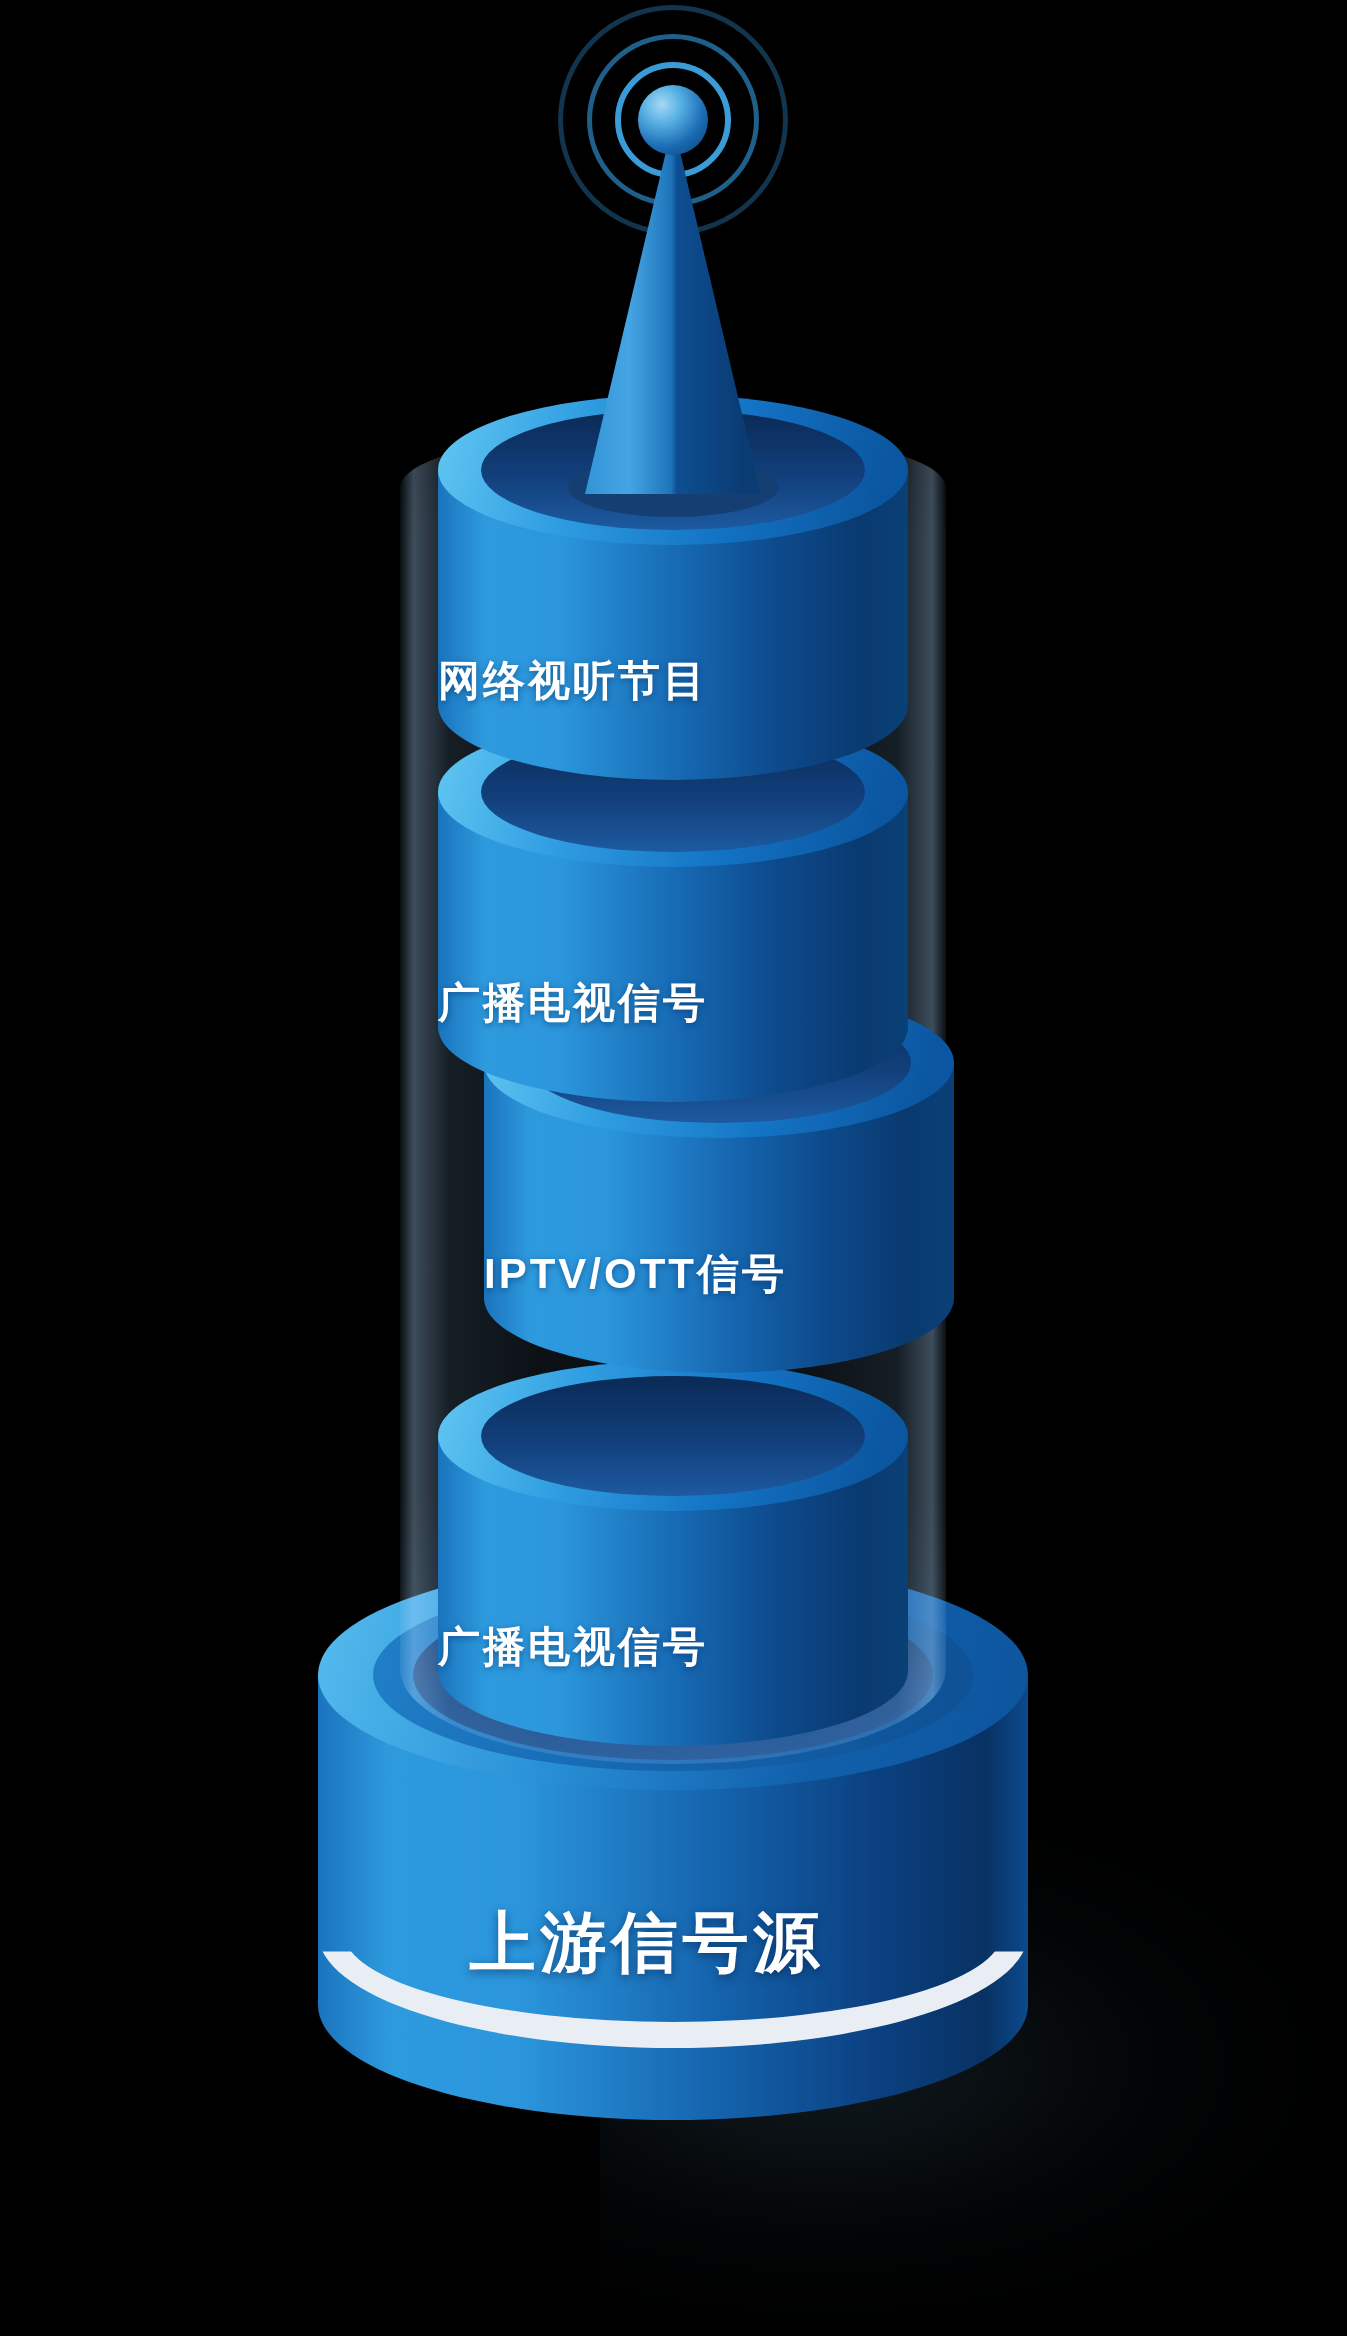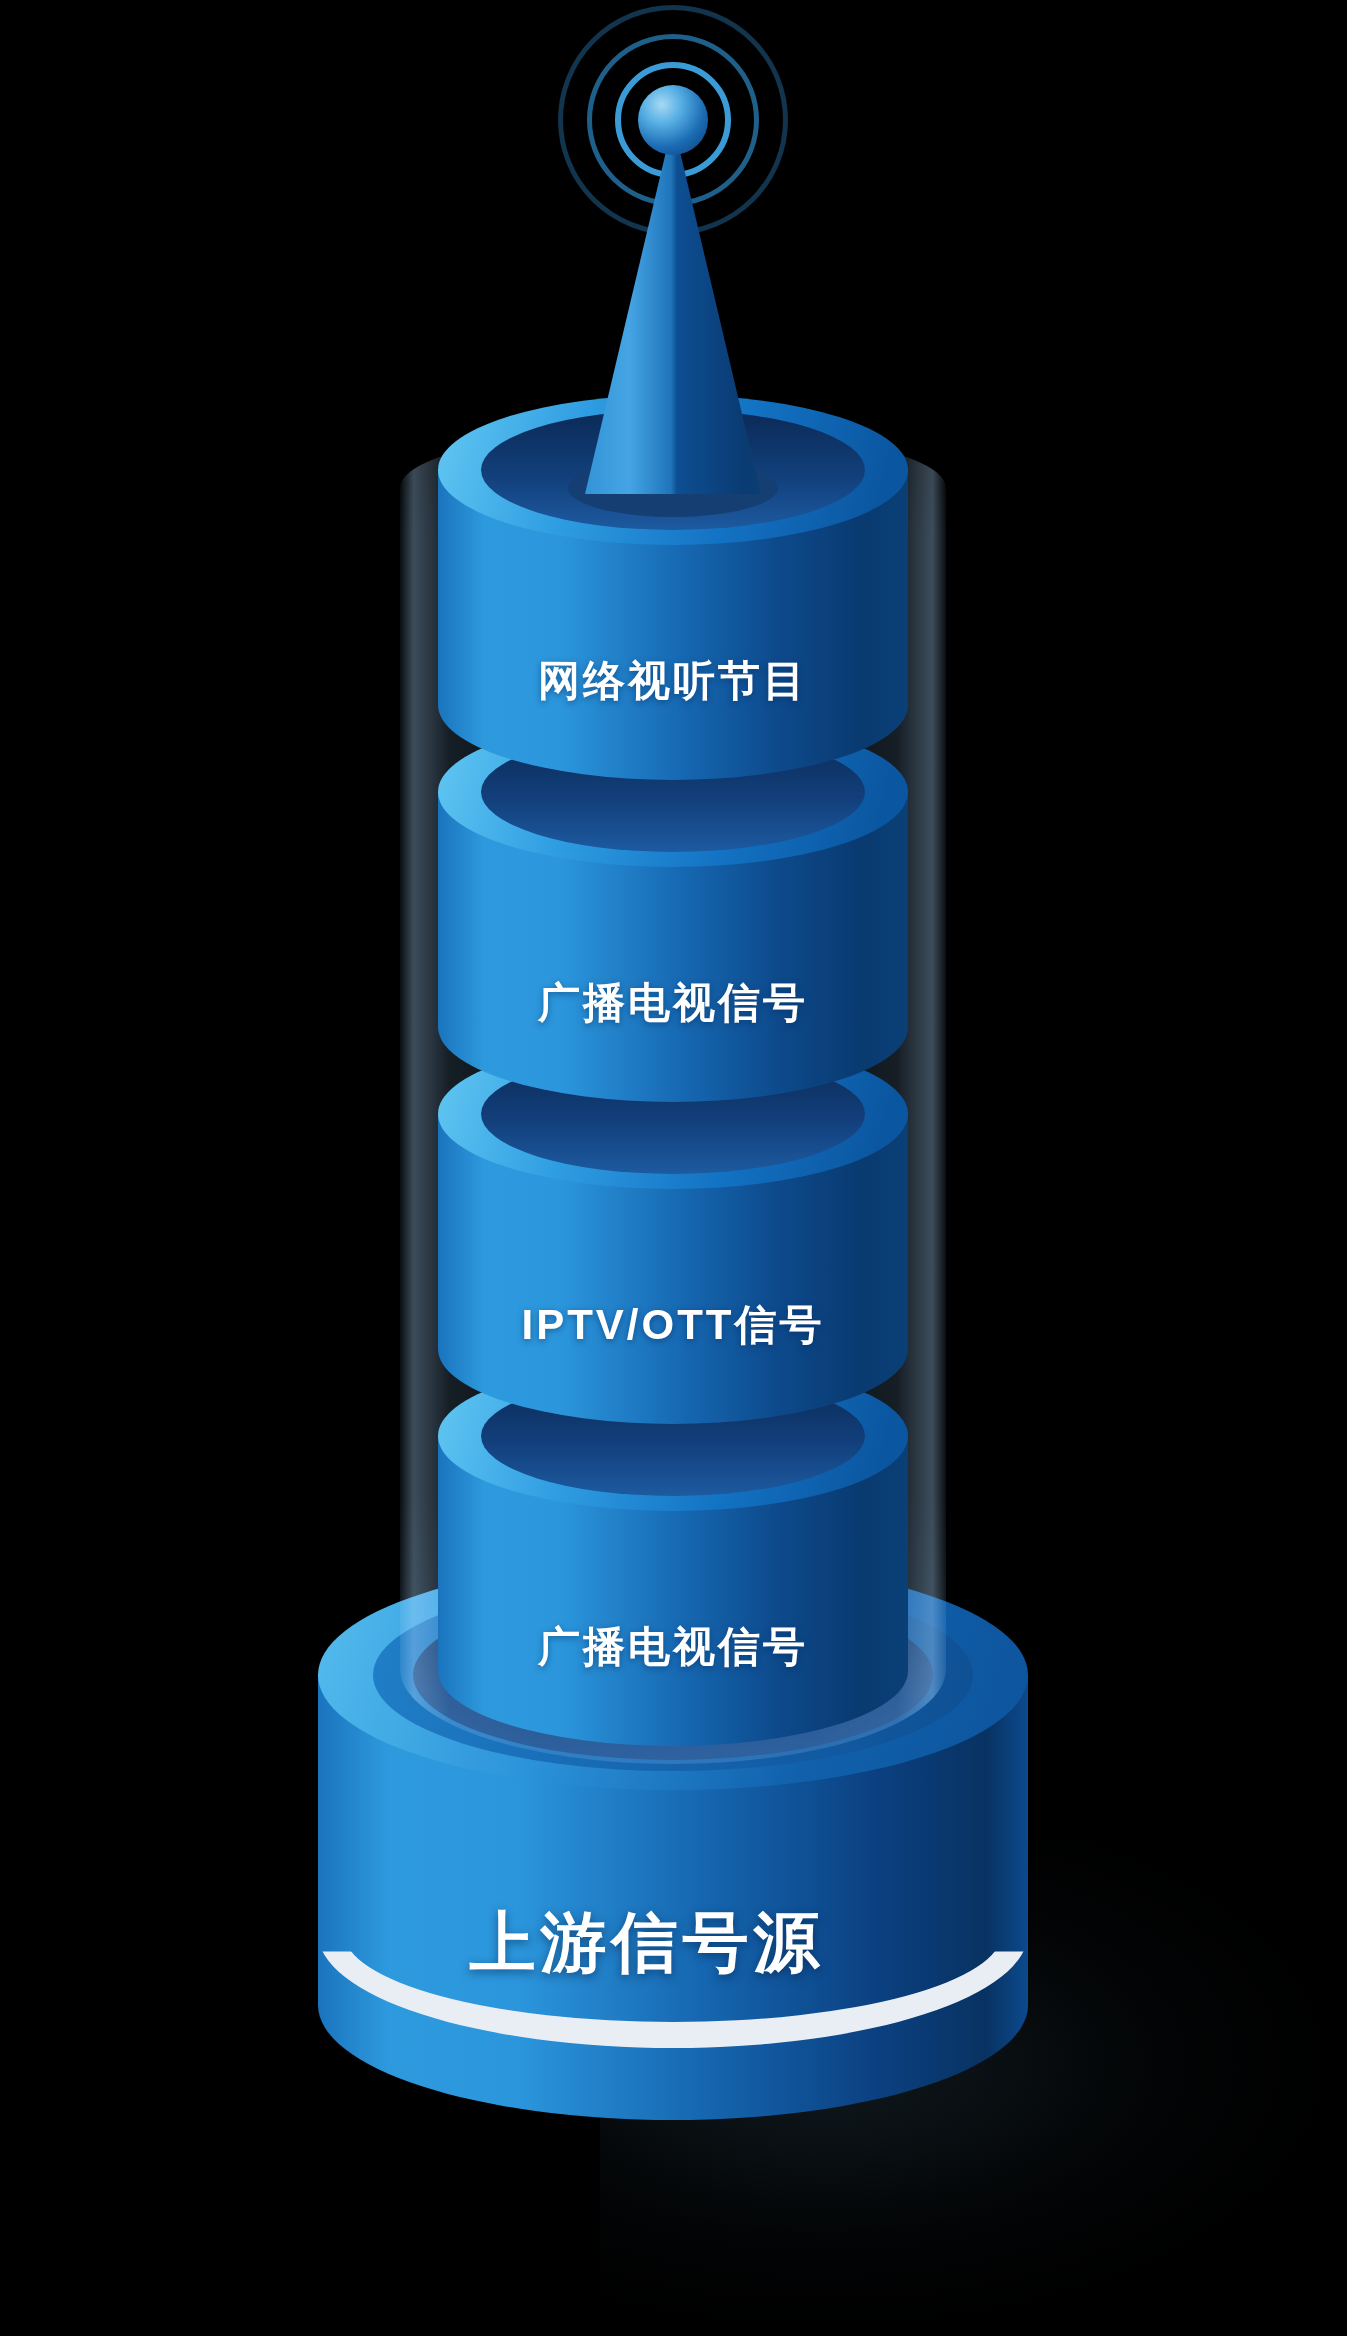--- a/index.html
+++ b/index.html
@@ -70,41 +70,41 @@
         rgba(140,200,255,0.02) 0%, rgba(175,218,255,0.32) 2.5%,
         rgba(150,205,255,0.10) 9%, rgba(140,200,255,0.035) 25%,
         rgba(140,200,255,0.035) 75%, rgba(150,205,255,0.10) 91%,
         rgba(175,218,255,0.32) 97.5%, rgba(140,200,255,0.02) 100%);
   }
 
   
   .segment { left: 438px; width: 470px; height: 480px; }
   .seg-1 { top: 395px; }
   .seg-2 { top: 717px; }
-  .seg-3 { top: 1039px; }
+  .seg-3 { top: 988px; margin-left: 46px; }
   .seg-4 { top: 1361px; }
   .cyl-body {
     left: 0; top: 75px; width: 470px; height: 310px;
     border-radius: 0 0 235px 235px / 0 0 75px 75px;
     background: linear-gradient(to right,
       #1a74bd 0%, #2e9ade 10%, #2b96dc 26%, #1668b2 52%,
       #0d4a8c 72%, #093a70 90%, #0a4076 100%);
   }
   .cyl-top {
     left: 0; top: 0; width: 470px; height: 150px; border-radius: 50%;
     background: linear-gradient(105deg,
       #63c8f2 0%, #2f9de2 30%, #1373c4 62%, #0b56a0 92%);
   }
   .cyl-hole {
     left: 43px; top: 15px; width: 384px; height: 120px; border-radius: 50%;
     background: linear-gradient(to bottom, #0a2a56 0%, #123f7b 55%, #1d5aa0 100%);
   }
   .cyl-label {
     left: 0; top: 258px; width: 100%;
-    text-align: center; color: #fff;
+    color: #fff;
     font-size: 42px; font-weight: 600; letter-spacing: 3px;
     text-shadow: 0 2px 6px rgba(0,40,90,0.5);
   }
 
   
   .wave-ring { border-radius: 50%; }
   .ring-outer { left: 558px; top: 5px;  width: 230px; height: 230px; border: 5px solid rgba(52,150,222,0.35); }
   .ring-mid   { left: 587px; top: 34px; width: 172px; height: 172px; border: 5px solid rgba(52,160,230,0.60); }
   .ring-inner { left: 615px; top: 62px; width: 116px; height: 116px; border: 6px solid rgba(64,172,238,0.90); }
   .cone-socket {

